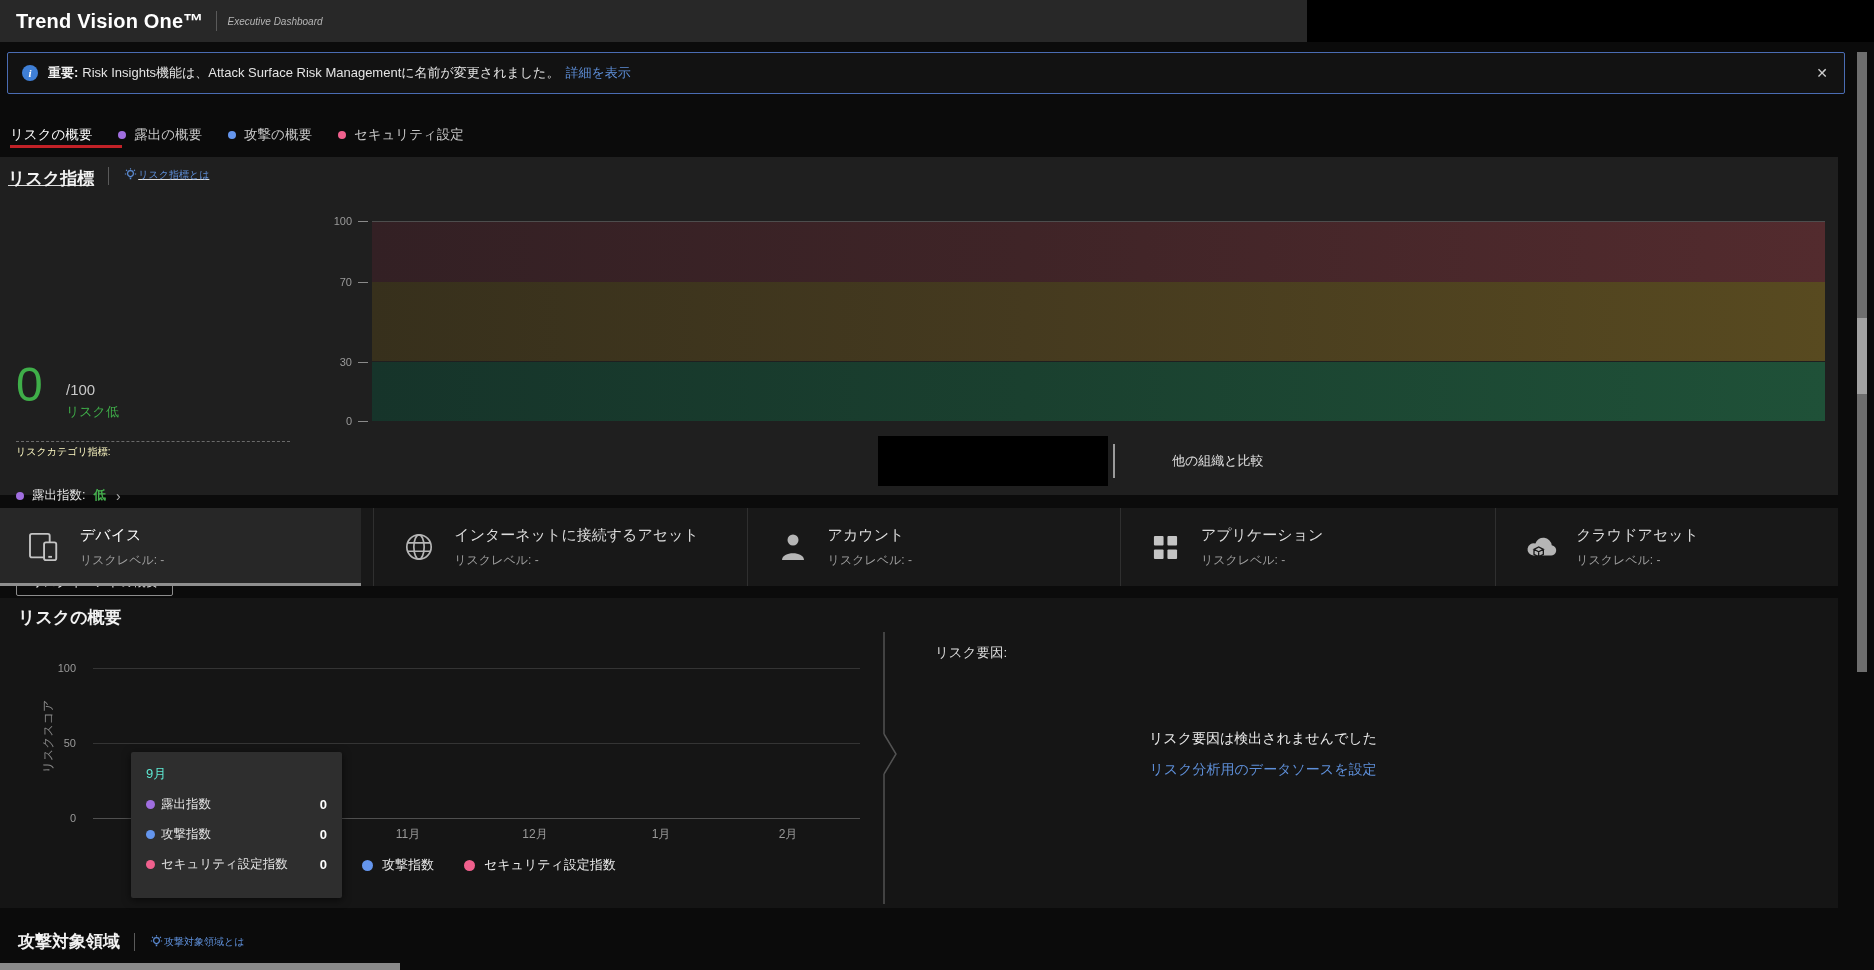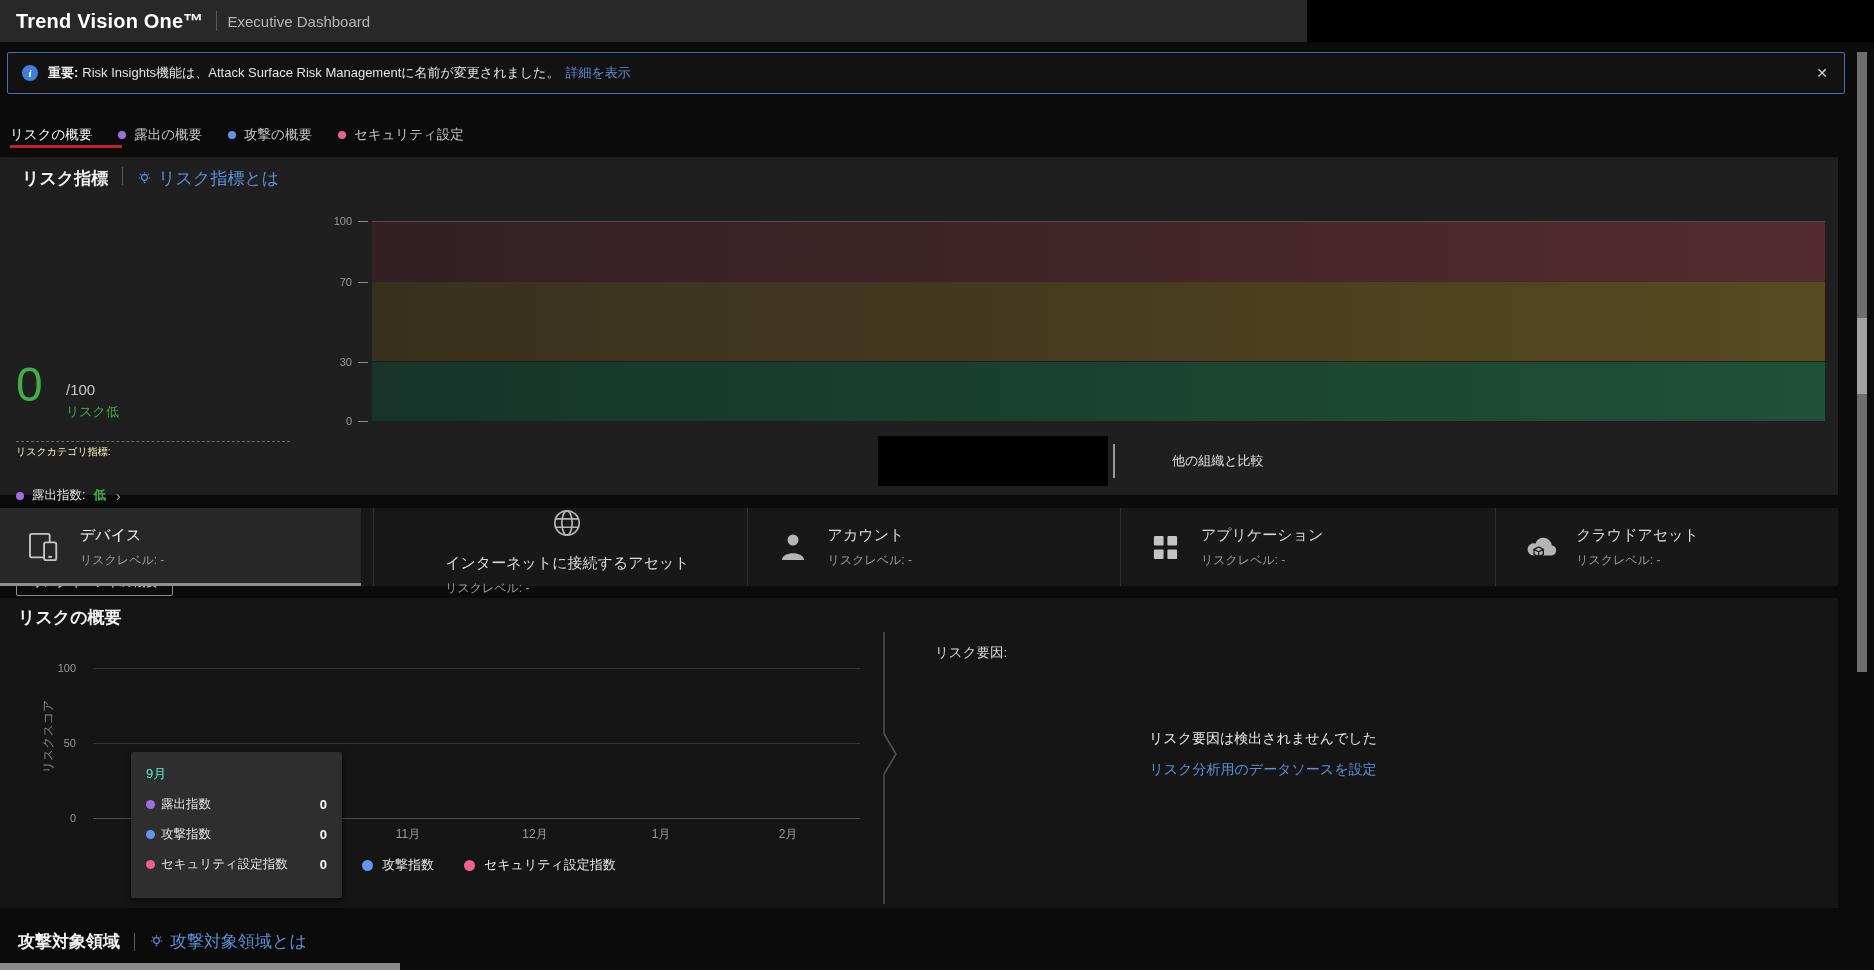--- a/index.html
+++ b/index.html
@@ -4,21 +4,21 @@
 <style>
   html,body{margin:0;padding:0;background:#000;}
   .screen{position:relative;width:1874px;height:970px;background:#0b0b0b;overflow:hidden;
           font-family:"Liberation Sans","DejaVu Sans",sans-serif;color:#ddd;}
 
   
   .topbar{position:absolute;left:0;top:0;width:1307px;height:42px;background:#282828;
           display:flex;align-items:center;}
   .brand{font-size:20px;font-weight:bold;color:#fff;margin-left:16px;letter-spacing:.2px;}
   .topbar .vdiv{width:1px;height:20px;background:#5a5a5a;margin:0 11px 0 12px;}
-  .product{font-size:15px;color:#b5b5b5;}
+  .product{font-size:10px;color:#b5b5b5;font-style:italic;}
   .top-right-black{position:absolute;left:1307px;top:0;width:567px;height:42px;background:#000;}
 
   
   .banner{position:absolute;left:7px;top:52px;width:1836px;height:40px;background:#121212;
           border:1px solid #4a6cb3;border-radius:2px;display:flex;align-items:center;font-size:13px;}
   .info-icon{width:16px;height:16px;border-radius:50%;background:#3f7fd6;color:#fff;
              font-weight:bold;font-size:11px;display:flex;align-items:center;justify-content:center;
              margin:0 10px 0 14px;font-family:"Liberation Serif",serif;font-style:italic;}
   .banner b{color:#f0f0f0;margin-right:4px;}
   .banner .msg{color:#e4e4e4;}
@@ -41,24 +41,24 @@
           font-size:10px;font-weight:bold;display:flex;align-items:center;justify-content:center;margin-left:-6px;}
   .gear{font-size:16px;color:#d8d8d8;line-height:1;}
   .gear-btn{width:28px;height:27px;border:1px solid #5f5f5f;border-radius:3px;display:flex;
             align-items:center;justify-content:center;cursor:pointer;margin-left:4px;}
   .tb-div{width:1px;height:22px;background:#4a4a4a;}
   .chev-down{width:7px;height:7px;border-right:1.5px solid #cfcfcf;border-bottom:1.5px solid #cfcfcf;
              transform:rotate(45deg);margin:-3px 0 0 2px;}
 
   
   .panel1{position:absolute;left:0;top:157px;width:1838px;height:338px;background:#1f1f1f;}
-  .sect-head{position:absolute;left:22px;top:10px;display:flex;align-items:flex-start;}
+  .sect-head{position:absolute;left:8px;top:10px;display:flex;align-items:flex-start;text-decoration:underline;}
   .sect-title{font-size:17px;font-weight:bold;color:#f2f2f2;font-family:"DejaVu Serif","Liberation Serif",serif;}
   .sect-head .vdiv{width:1px;height:18px;background:#5a5a5a;margin:0 14px;}
-  .help{display:flex;align-items:center;gap:6px;font-size:17px;cursor:pointer;}
+  .help{display:flex;align-items:center;font-size:10px;cursor:pointer;}
   .score-num{position:absolute;left:16px;top:204px;font-size:48px;color:#3fae49;line-height:1;}
   .score-suffix{position:absolute;left:66px;top:224px;font-size:15px;color:#c9c9c9;}
   .score-status{position:absolute;left:66px;top:246px;font-size:13px;color:#3fae49;}
   .dashed-sep{position:absolute;left:16px;top:284px;width:274px;border-top:1px dashed #6a6a6a;}
   .cat-head{position:absolute;left:16px;top:288px;font-size:10px;color:#fef9c3;}
   .cat-row{position:absolute;left:16px;display:flex;align-items:center;gap:8px;font-size:12.5px;color:#e2e2e2;cursor:pointer;}
   .cat-row .val{color:#45b04e;font-weight:bold;}
   .cat-row .chev{color:#b0b0b0;font-size:14px;margin-left:2px;line-height:1;}
   .events-btn{position:absolute;left:16px;top:412px;height:27px;padding:0 14px;border:1px solid #8c8c8c;
               border-radius:2px;background:transparent;color:#e8e8e8;font-size:12.5px;cursor:pointer;
@@ -74,21 +74,21 @@
   .cmp-div{position:absolute;left:1113px;top:444px;width:2px;height:34px;background:#9a9a9a;}
   .compare{position:absolute;left:1172px;top:452px;font-size:13px;color:#e2e2e2;cursor:pointer;}
 
   
   .asset-tabs{position:absolute;left:0;top:508px;width:1838px;height:78px;display:flex;background:#181818;gap:12px;}
   .atab{position:relative;height:78px;display:flex;align-items:center;gap:16px;padding-left:26px;
         box-sizing:border-box;border-left:1px solid #2f2f2f;cursor:pointer;background:#181818;}
   .atab:first-child{border-left:none;}
   .atab.active{background:#272727;}
   .atab.active::after{content:"";position:absolute;left:0;bottom:0;width:100%;height:3px;background:#8f8f8f;}
-  .at0{width:371px;} .at1{width:371px;flex-direction:column;} .at2{width:371px;} .at3{width:373px;} .at4{width:352px;}
+  .at0{width:371px;} .at1{width:371px;} .at2{width:371px;} .at3{width:373px;} .at4{width:352px;}
   .atab .txt{display:flex;flex-direction:column;gap:7px;}
   .atab .t1{font-size:15px;color:#dcdcdc;}
   .atab.active .t1{color:#fff;}
   .atab .t2{font-size:12px;color:#9e9e9e;}
   .aicon{flex:none;display:flex;align-items:center;justify-content:center;width:38px;}
 
   
   .panel2{position:absolute;left:0;top:598px;width:1838px;height:310px;background:#151515;}
   .p2-title{position:absolute;left:18px;top:8px;}
   .ylabel{position:absolute;left:8px;top:130px;font-size:12px;color:#8a8a8a;transform:rotate(-90deg);

